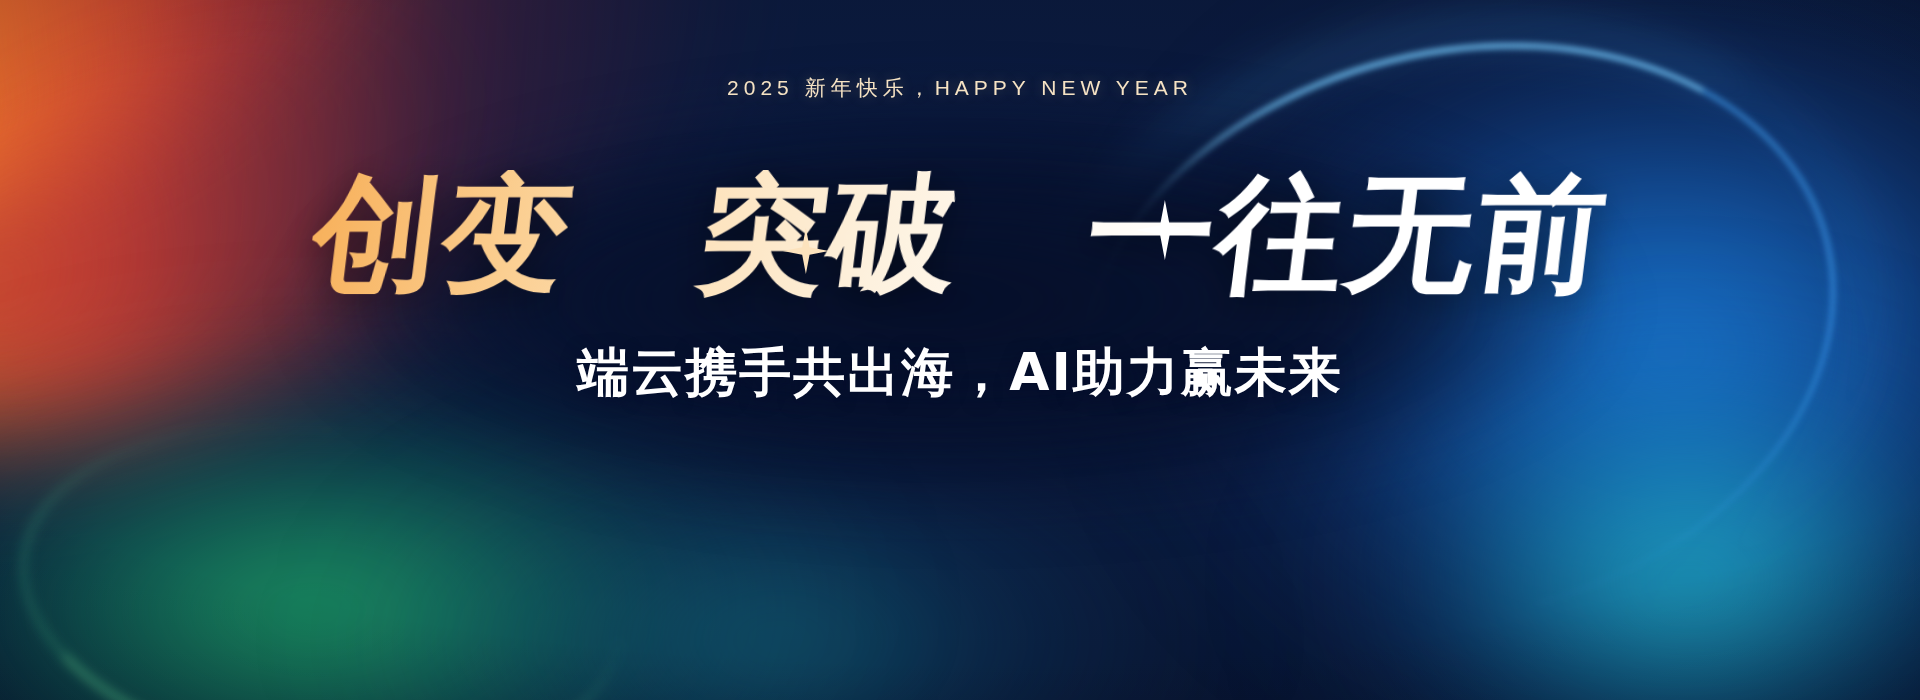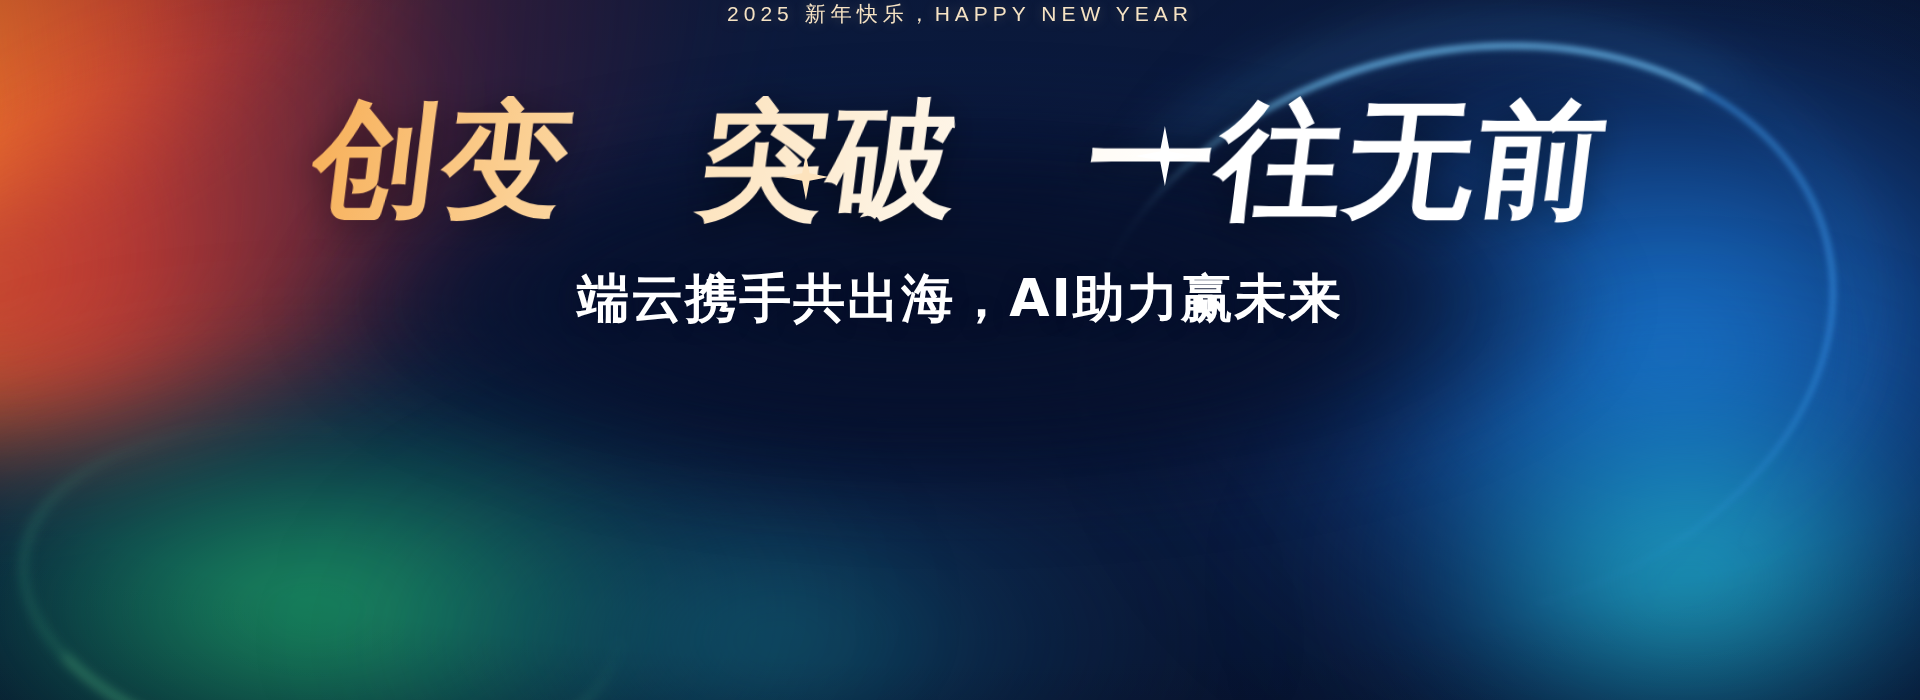--- a/index.html
+++ b/index.html
@@ -127,20 +127,21 @@
     background:radial-gradient(130% 110% at 50% 45%, rgba(0,0,0,0) 45%, rgba(2,6,20,0.55) 100%);
   }
 
   
   .content{
     position:absolute;inset:0;
     display:flex;flex-direction:column;align-items:center;
     z-index:5;
   }
   .kicker{
+    margin-top:74px;
     font-size:21px;
     letter-spacing:5px;
     color:#f6e3c4;
     font-weight:400;
     white-space:nowrap;
     text-shadow:0 0 14px rgba(255,210,140,0.25);
   }
   .headline-wrap{
     margin-top:68px;
     position:relative;

